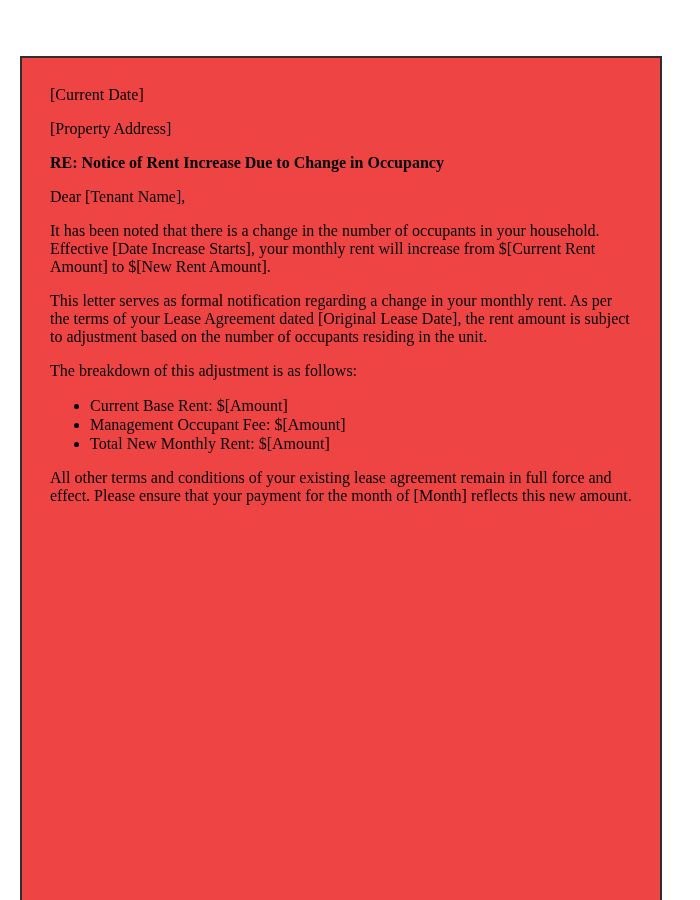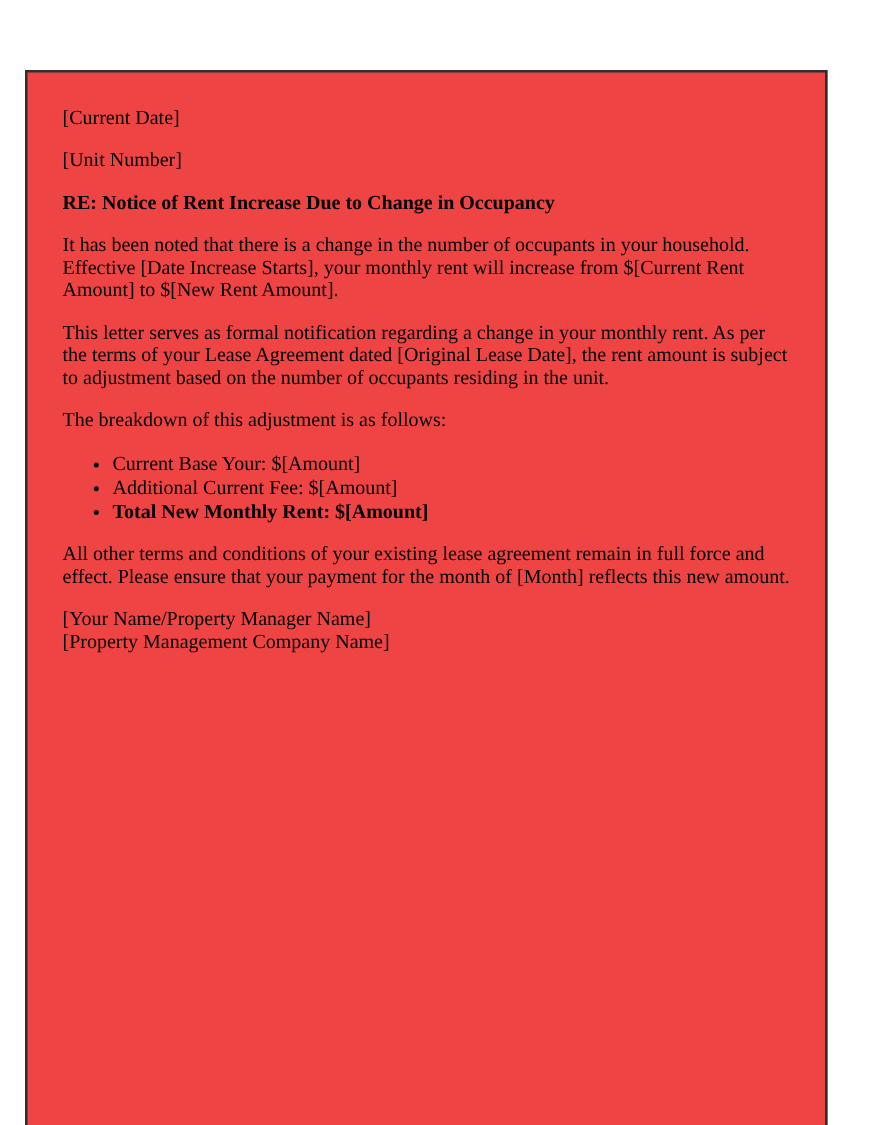--- a/index.html
+++ b/index.html
@@ -44,51 +44,48 @@
   ul.breakdown {
     margin: 16px 0;
     padding-left: 40px;
     font-size: 16px;
     line-height: 19px;
   }
   ul.breakdown li {
     margin: 0;
   }
   li.bold {
-    font-weight: bold;
+    font-weight: normal;
   }
 </style>
 </head>
 <body>
 
 <div class="letter-page">
 
   <p>[Current Date]</p>
 
   <p>
-    <span class="addr-line">[Unit Number]</span>
+    <span class="addr-line">[Property Address]</span>
   </p>
 
   <p class="subject">RE: Notice of Rent Increase Due to Change in Occupancy</p>
 
+  <p>Dear [Tenant Name],</p>
 
   <p>It has been noted that there is a change in the number of occupants in your household. Effective [Date Increase Starts], your monthly rent will increase from $[Current Rent Amount] to $[New Rent Amount].</p>
 
   <p>This letter serves as formal notification regarding a change in your monthly rent. As per the terms of your Lease Agreement dated [Original Lease Date], the rent amount is subject to adjustment based on the number of occupants residing in the unit.</p>
 
   <p>The breakdown of this adjustment is as follows:</p>
 
   <ul class="breakdown">
-    <li>Current Base Your: $[Amount]</li>
-    <li>Additional Current Fee: $[Amount]</li>
+    <li>Current Base Rent: $[Amount]</li>
+    <li>Management Occupant Fee: $[Amount]</li>
     <li class="bold">Total New Monthly Rent: $[Amount]</li>
   </ul>
 
   <p>All other terms and conditions of your existing lease agreement remain in full force and effect. Please ensure that your payment for the month of [Month] reflects this new amount.</p>
 
 
 
-  <p>
-    <span class="sig-line">[Your Name/Property Manager Name]</span>
-    <span class="sig-line">[Property Management Company Name]</span>
-  </p>
 
 </div>
 
 </body></html>

